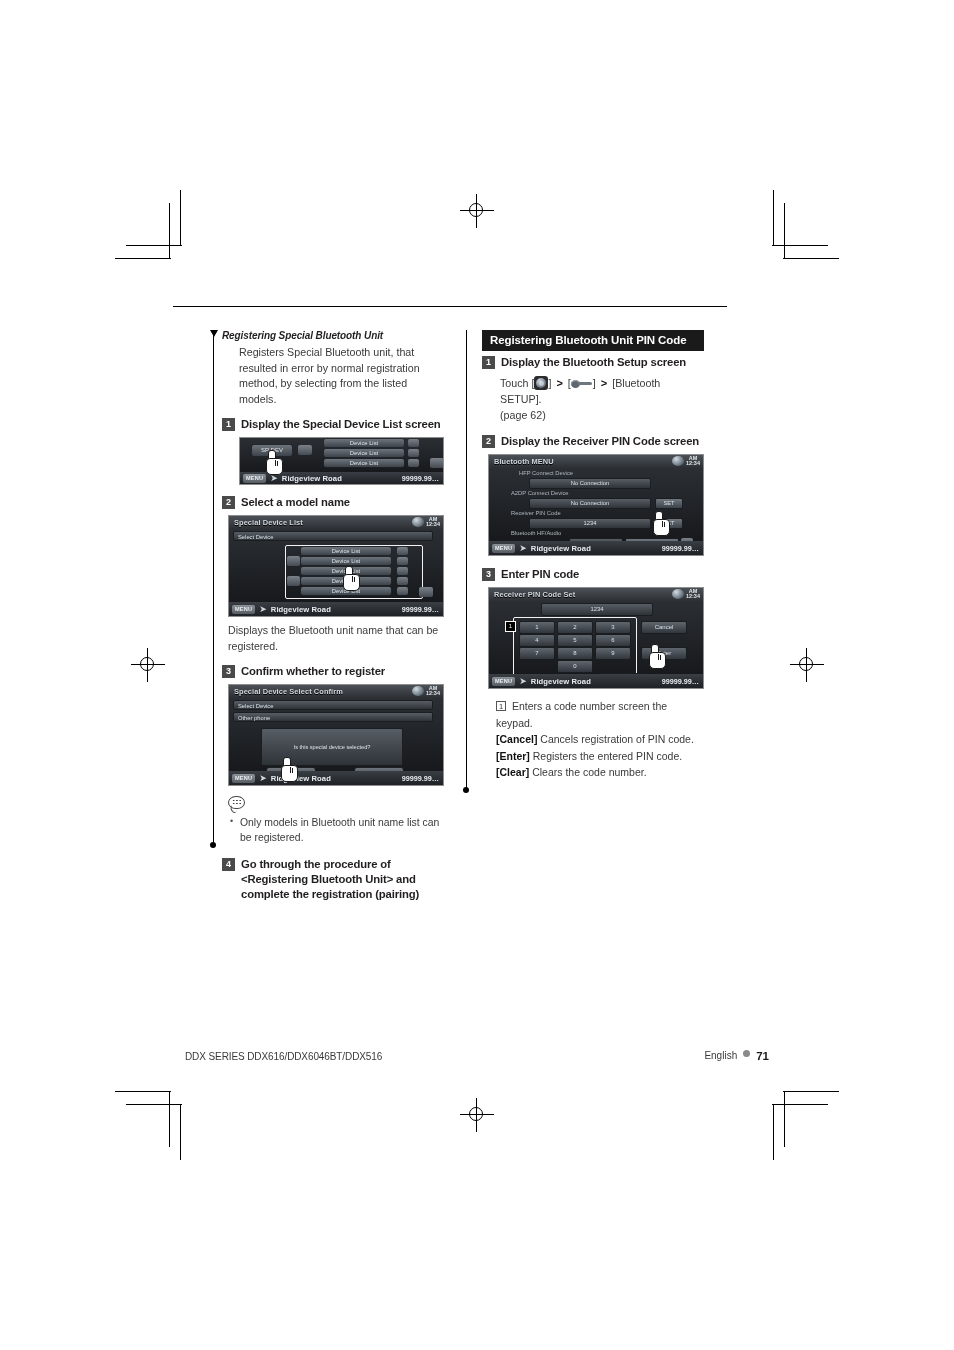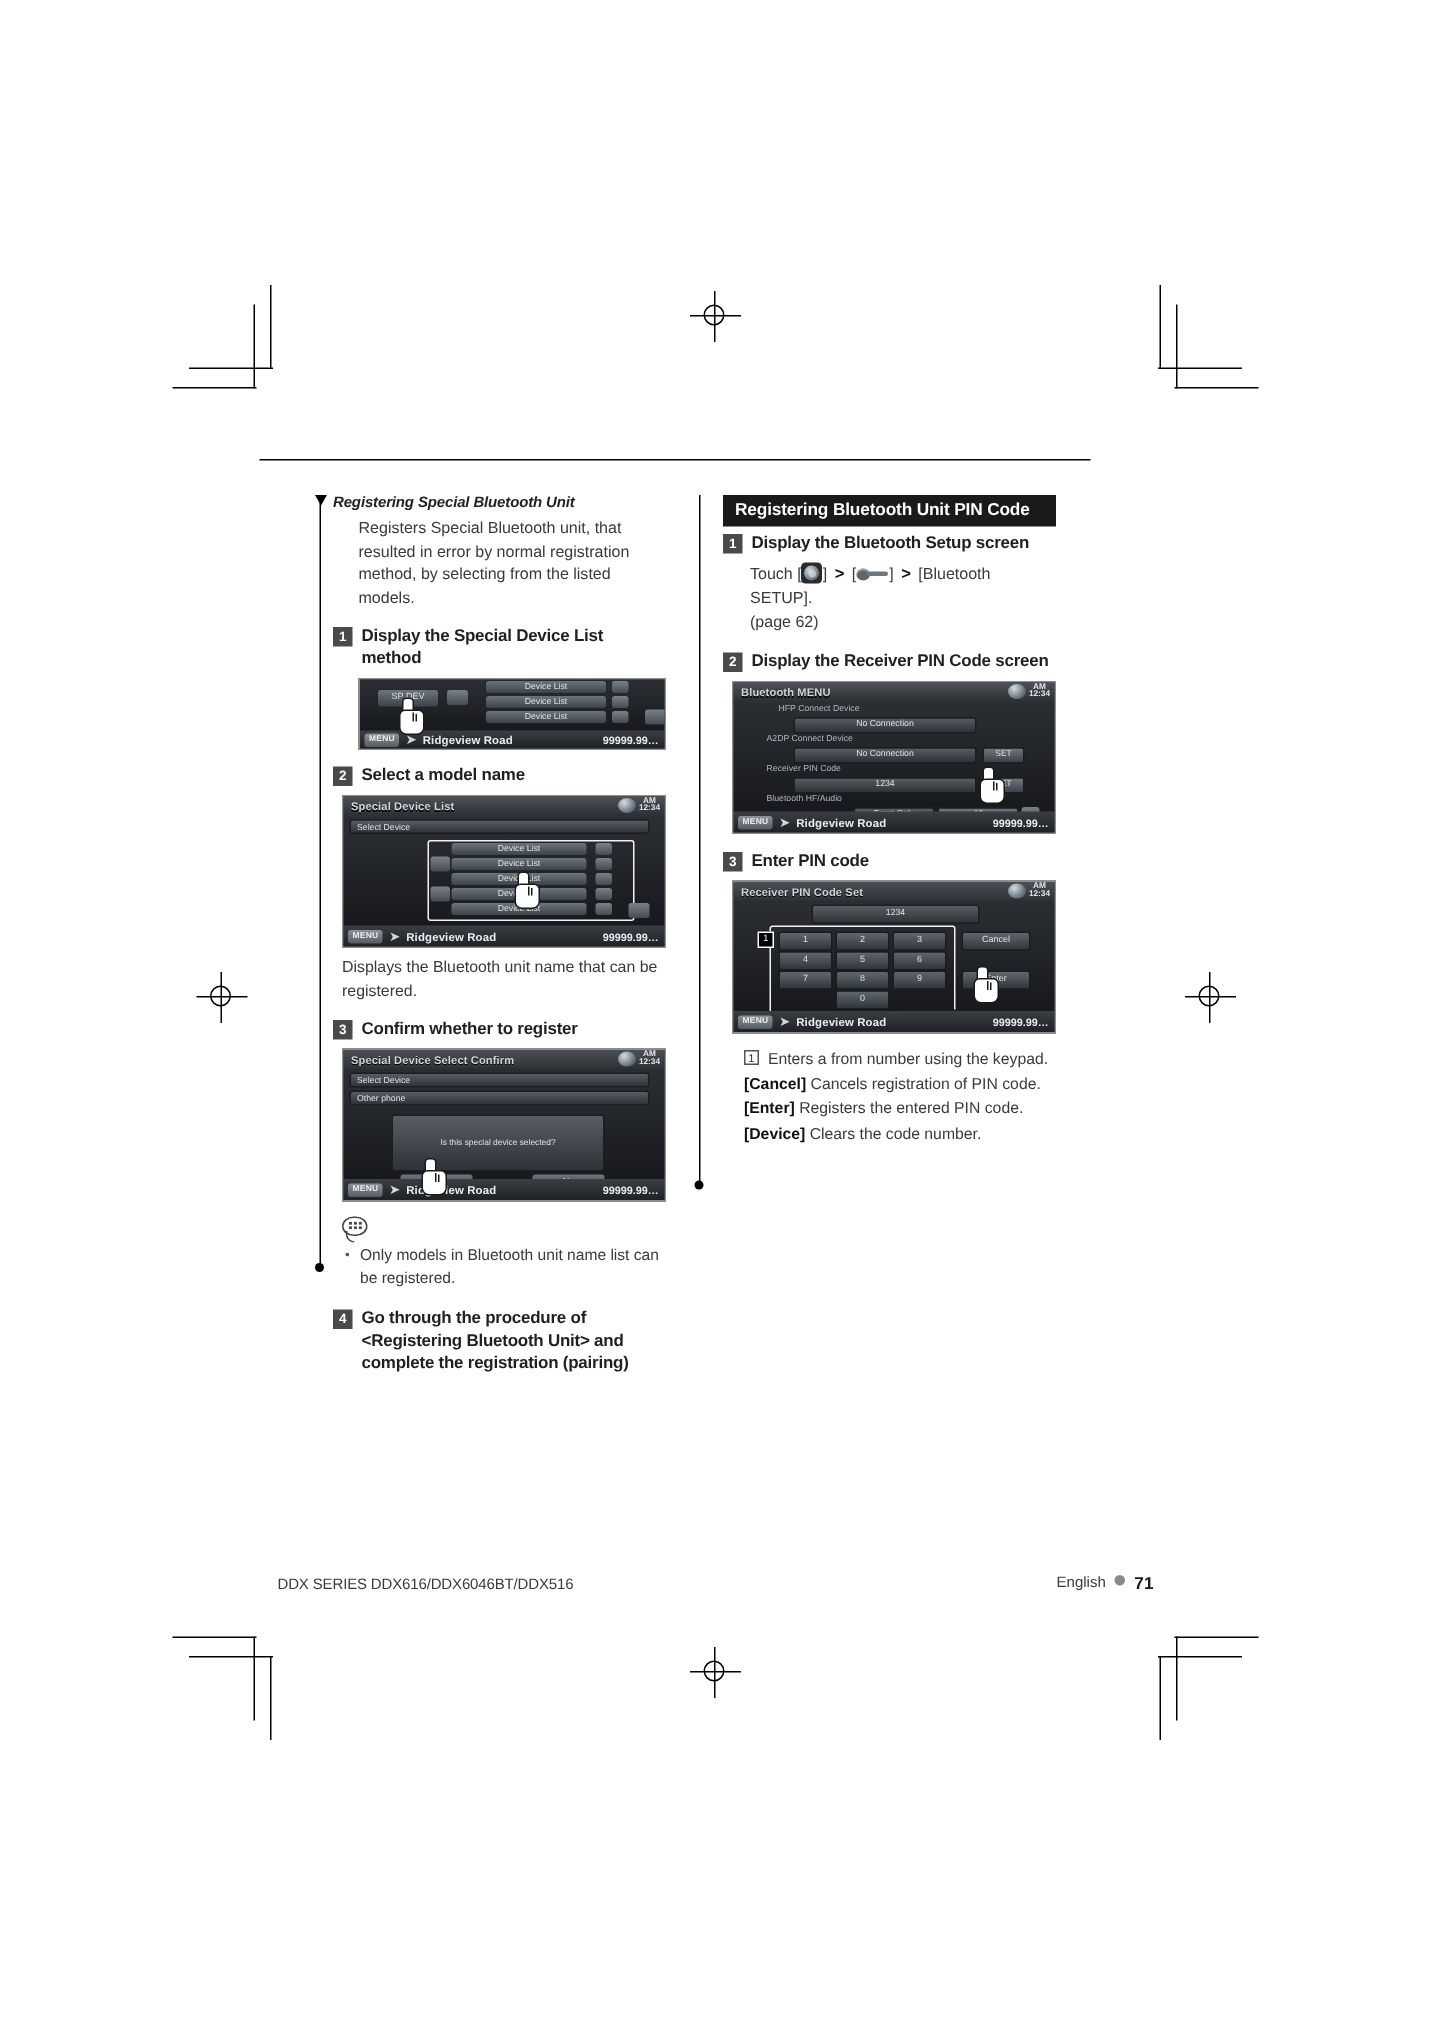--- a/index.html
+++ b/index.html
@@ -161,21 +161,21 @@
       <div class="dot"></div>
   </div>
 
   <div class="col col-left">
 
     <h3 class="sub-ital">Registering Special Bluetooth Unit</h3>
     <p class="body indent">Registers Special Bluetooth unit, that resulted in error by normal registration method, by selecting from the listed models.</p>
 
     <div class="step">
       <span class="step-num">1</span>
-      <span class="step-title">Display the Special Device List method</span>
+      <span class="step-title">Display the Special Device List screen</span>
     </div>
 
     <div style="margin-left:17px;">
       <div class="shot small">
         <div class="shot-body" style="top:0;bottom:12px;">
           <div class="dlist-row" style="left:84px;top:1px;width:80px;">Device List</div>
           <div class="dlist-row" style="left:84px;top:11px;width:80px;">Device List</div>
           <div class="dlist-row" style="left:84px;top:21px;width:80px;">Device List</div>
           <div class="sq" style="left:168px;top:1px;width:11px;height:8px;"></div>
           <div class="sq" style="left:168px;top:11px;width:11px;height:8px;"></div>
@@ -404,32 +404,32 @@
             <div class="palm"></div>
             <div class="l1"></div>
             <div class="l2"></div>
         </div>
       </div>
     </div>
 
     <div class="keylist">
       <div class="keyrow">
         <span class="kbox">1</span>
-        <span>Enters a from number using the keypad.</span>
+        <span>Enters a code number screen the keypad.</span>
       </div>
       <div class="keyrow">
         <b>[Cancel]</b>
         <span>Cancels registration of PIN code.</span>
       </div>
       <div class="keyrow">
         <b>[Enter]</b>
         <span>Registers the entered PIN code.</span>
       </div>
       <div class="keyrow">
-        <b>[Device]</b>
+        <b>[Clear]</b>
         <span>Clears the code number.</span>
       </div>
     </div>
 
   </div>
 
   <div class="footer">
     <span class="left">DDX SERIES  DDX616/DDX6046BT/DDX516</span>
     <span class="right">
       <span>English</span>

